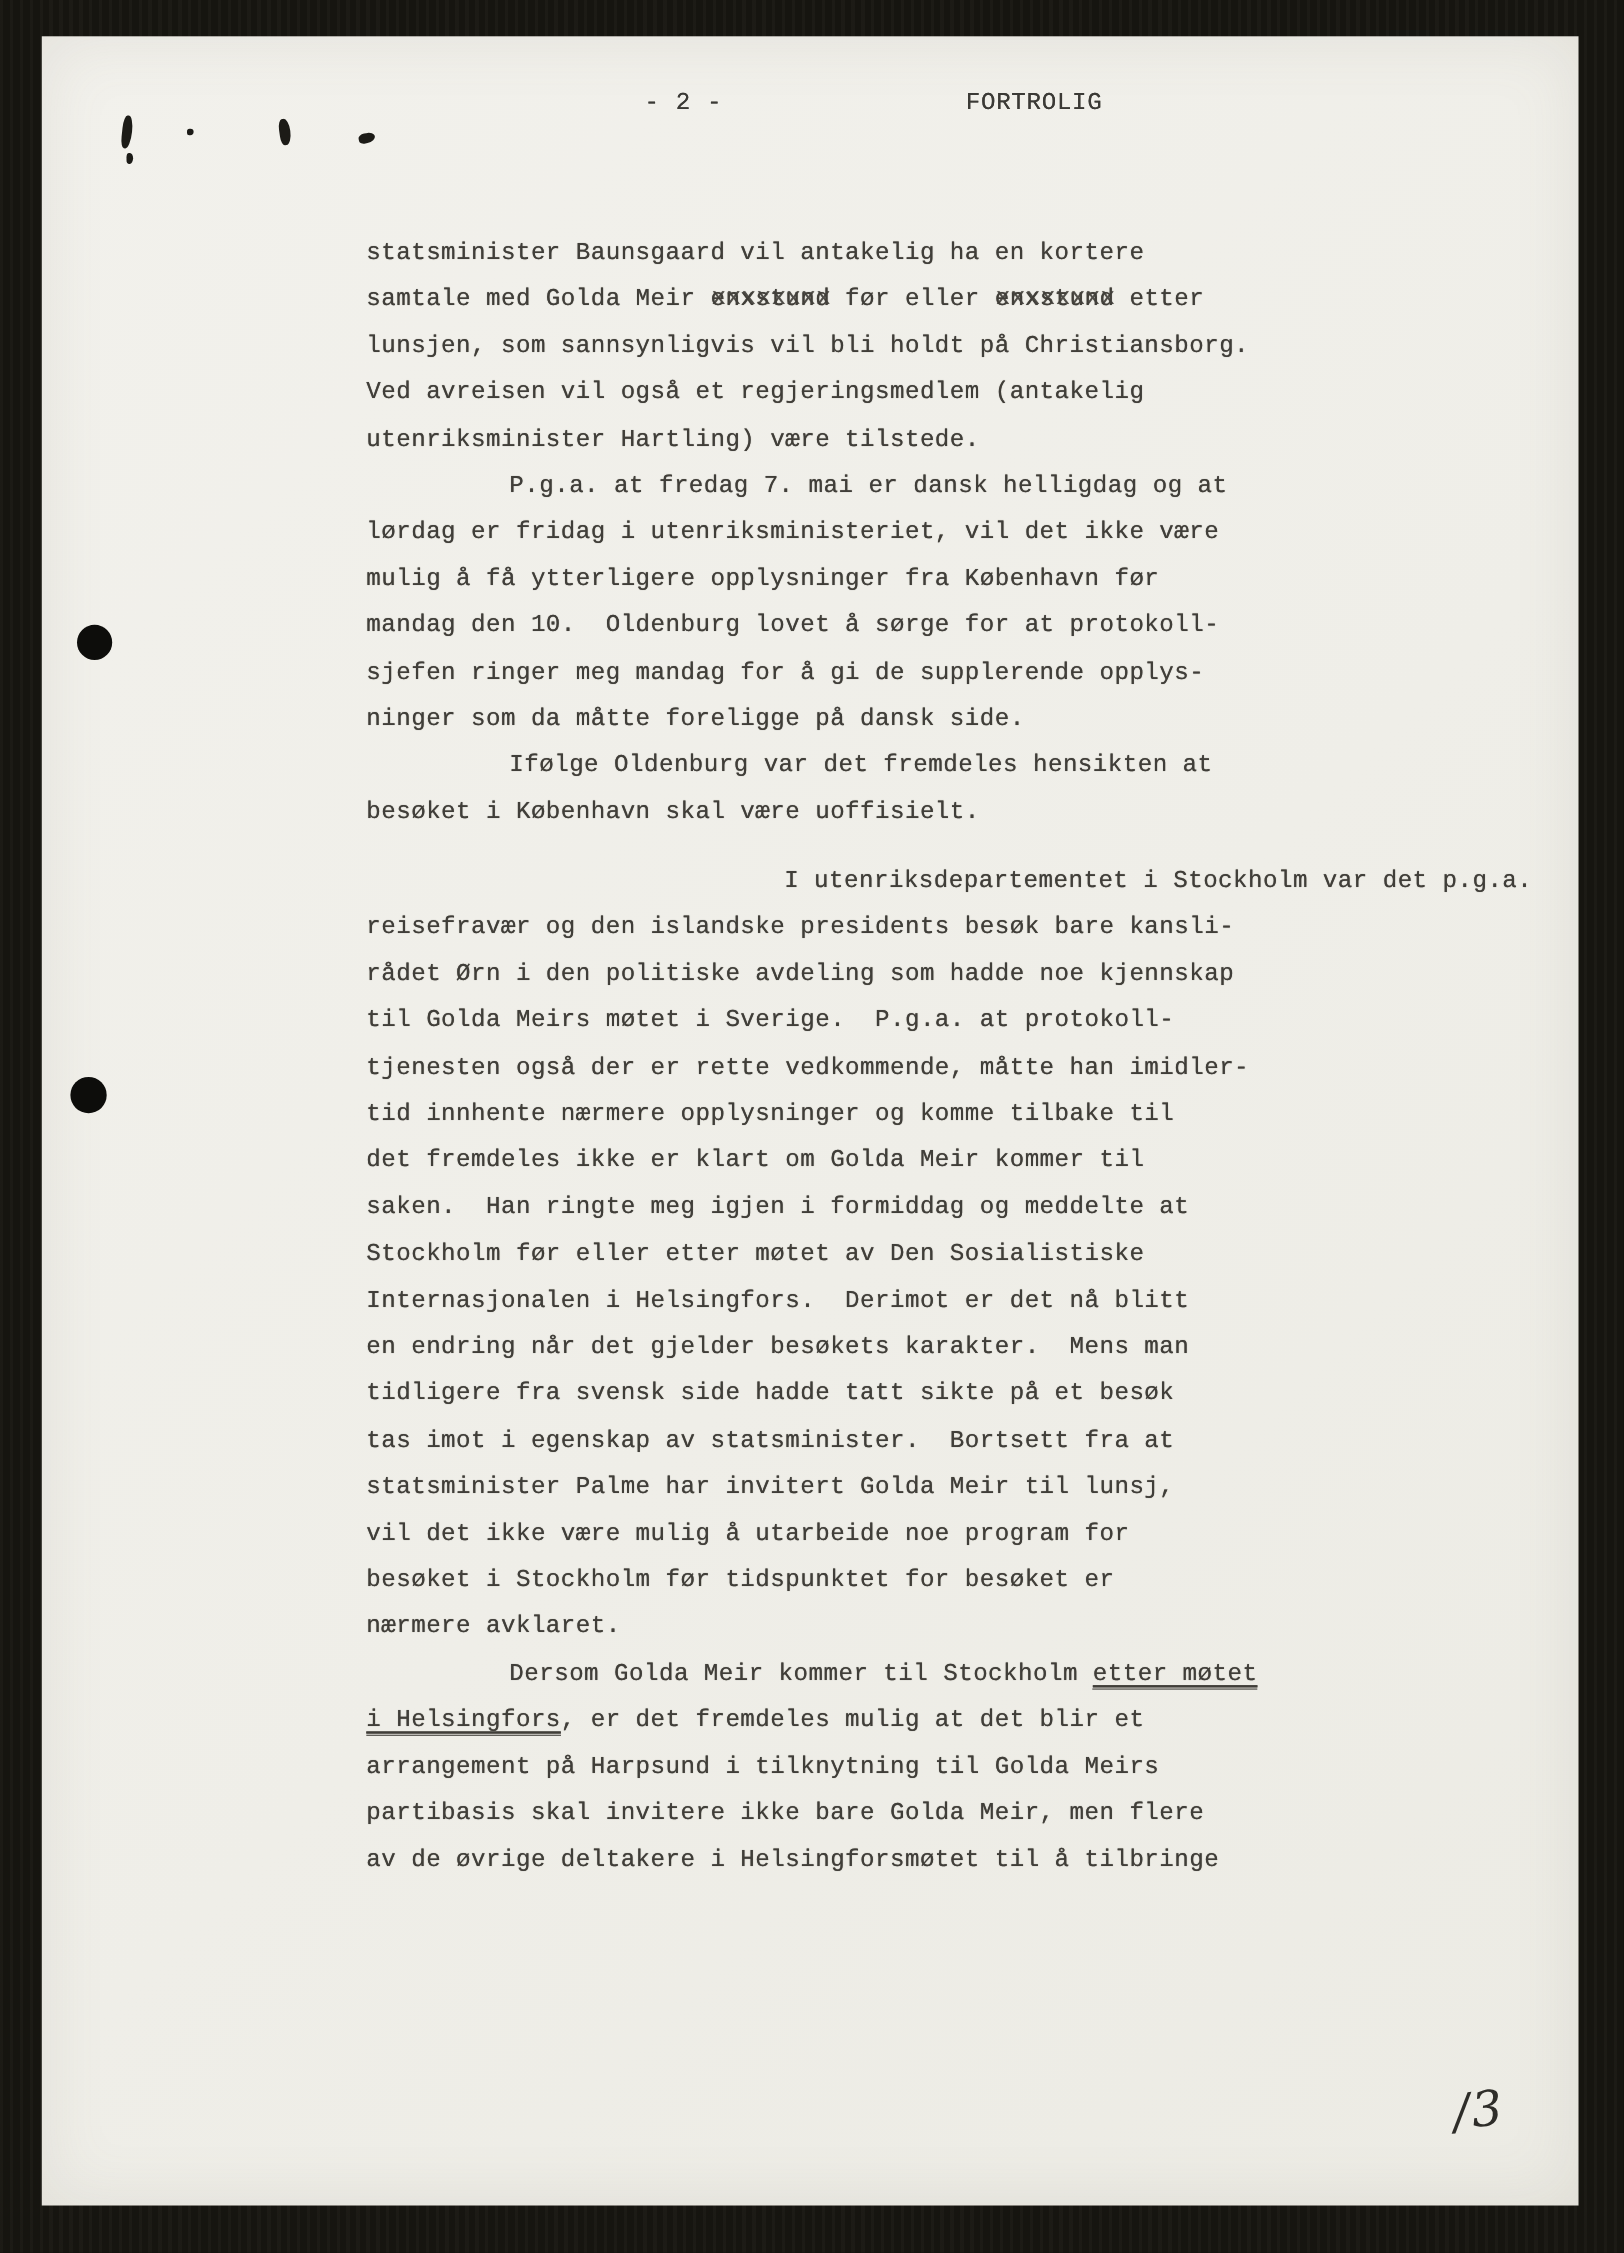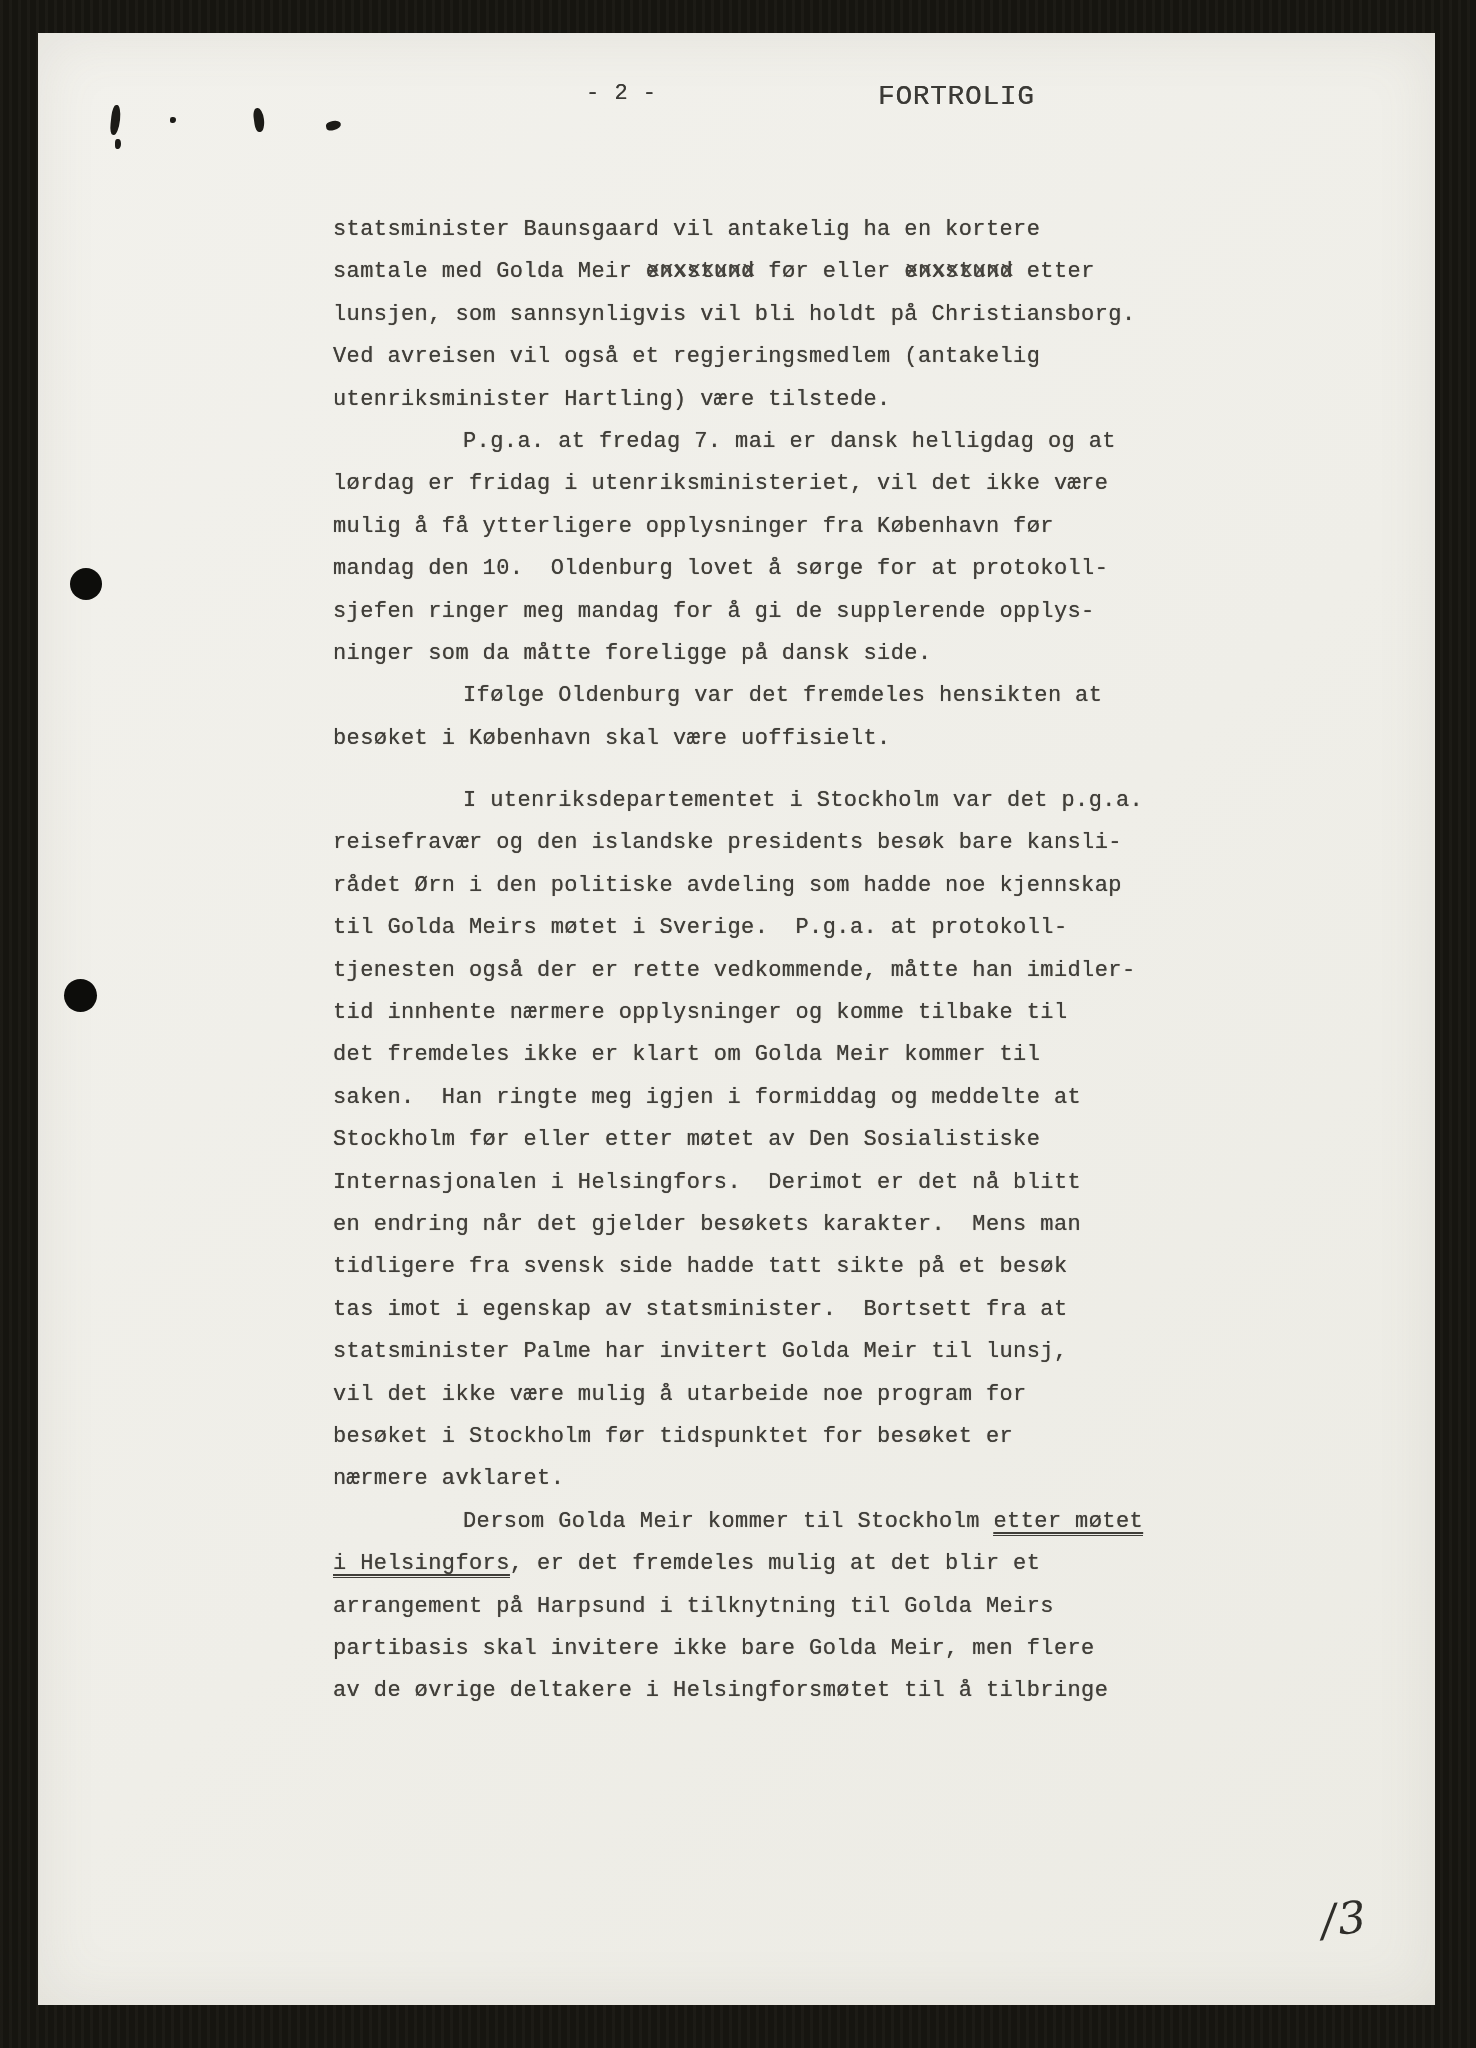--- a/index.html
+++ b/index.html
@@ -36,21 +36,21 @@
     letter-spacing: 1px;
     color: #3b3a36;
     text-shadow: 0 0 0.6px #55534d;
     white-space: pre;
   }
   .hdr-class {
     position: absolute;
     left: 840px;
     top: 48px;
     font-family: "Liberation Mono", "DejaVu Sans Mono", monospace;
-    font-size: 28px;
+    font-size: 22px;
     letter-spacing: 0.6px;
     color: #3b3a36;
     text-shadow: 0 0 0.6px #55534d;
     white-space: pre;
   }
   .doc-body {
     position: absolute;
     left: 295px;
     top: 176px;
     width: 1060px;
@@ -59,21 +59,21 @@
     letter-spacing: 0.4px;
     color: #403e39;
     text-shadow: 0 0 0.7px #5a574f;
   }
   .line {
     white-space: pre;
     line-height: 42.4px;
     height: 42.4px;
   }
   .line.indent { text-indent: 130px; }
-  .line.gap { margin-top: 20px; }
+  .line.gap { margin-top: 20px; text-align: right; }
   .u {
     text-decoration: underline;
     text-decoration-thickness: 2px;
     text-underline-offset: 5px;
     border-bottom: 1px solid currentColor;
     padding-bottom: 1px;
   }
   .struck {
     position: relative;
     display: inline-block;

